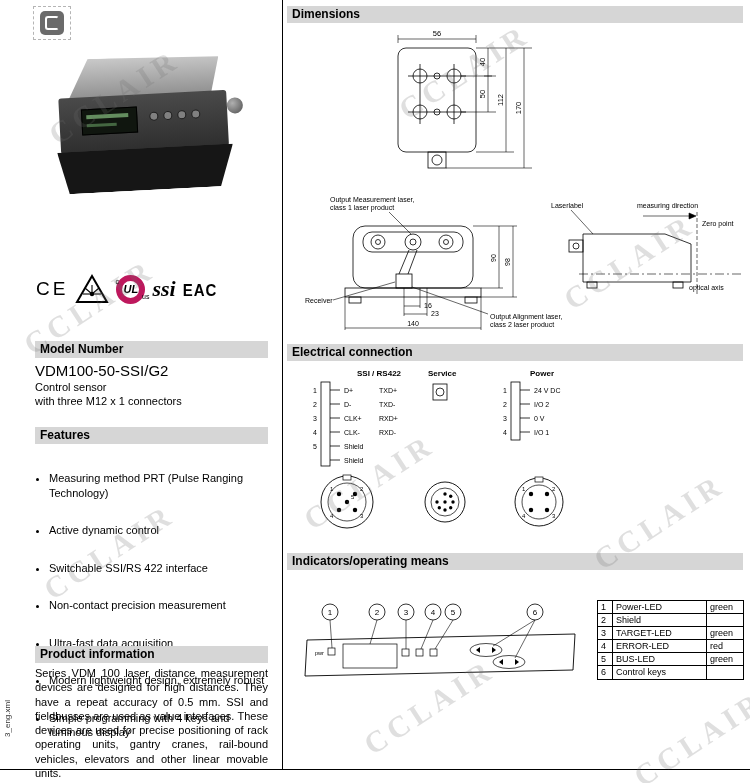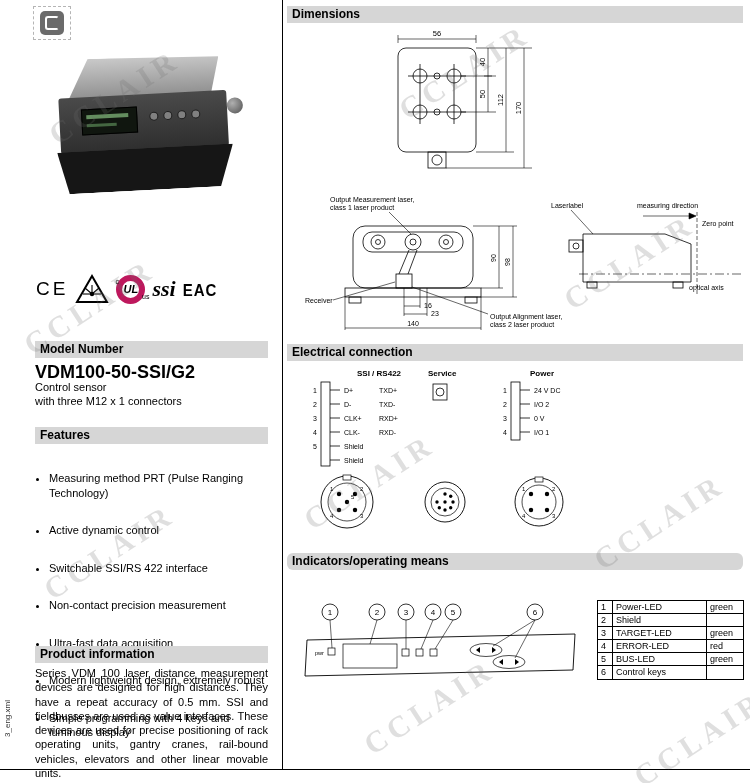--- a/index.html
+++ b/index.html
@@ -34,21 +34,21 @@
   .dev-knob { position:absolute; right:0px; top:54px; width:16px; height:16px; border-radius:50%; background:radial-gradient(circle at 35% 35%, #b0b0b0, #4d4d4d); }
 
   .certs { position:absolute; left:36px; top:271px; width:234px; height:36px; display:flex; align-items:center; gap:7px; }
   .ce { font-size:19px; letter-spacing:3px; }
   .ul-mark { position:relative; width:29px; height:29px; border:6px solid #be185d; border-radius:50%; display:inline-flex; align-items:center; justify-content:center; font-style:italic; font-weight:bold; font-size:11px; flex:none; }
   .ul-c { position:absolute; left:-7px; top:-3px; font-size:7px; font-style:normal; font-weight:normal; }
   .ul-us { position:absolute; right:-10px; bottom:-2px; font-size:7px; font-style:normal; font-weight:normal; }
   .ssi { font-family:"Liberation Serif", serif; font-style:italic; font-weight:bold; font-size:22px; }
   .eac { font-weight:bold; font-size:15px; letter-spacing:1px; transform:scaleY(1.15); }
 
-  .model-number { position:absolute; left:35px; top:362px; font-weight:bold; font-size:18px; }
+  .model-number { position:absolute; left:35px; top:362px; font-weight:normal; font-size:15px; }
   .features-list { position:absolute; left:49px; top:448px; width:219px; font-size:11px; line-height:1.32; }
   .features-list li { margin-bottom:6px;margin-top:23px; }
   .product-text { position:absolute; left:35px; top:666px; width:233px; font-size:11px; line-height:1.3; text-align:justify; }
   .side-text { position:absolute; left:3px; top:700px; writing-mode:vertical-rl; transform:rotate(180deg); font-size:8px; color:#333; }
 
   .vdivider { position:absolute; left:282px; top:0; width:1px; height:769px; background:#000; }
   .hfooter { position:absolute; left:0; top:769px; width:750px; height:1px; background:#000; }
 
   
   .ind-table { position:absolute; left:597px; top:600px; width:147px; border:1px solid #000; font-size:9px; background:#fff; }
@@ -347,21 +347,21 @@
       <circle cx="-8" cy="8" r="2.2" fill="#000"></circle>
     <g font-size="6">
       <text x="-17" y="-11">1</text>
       <text x="13" y="-11">2</text>
       <text x="13" y="16">3</text>
       <text x="-17" y="16">4</text>
     </g>
   </g>
 </svg>
 
-<div class="bar" style="left:287px; top:553px; width:456px;border-radius:6px;">Indicators/operating means</div>
+<div class="bar" style="left:287px; top:553px; width:456px;">Indicators/operating means</div>
 
 <svg style="left:293px; top:592px;" width="300" height="95" viewBox="0 0 300 95">
   <g stroke="#000" stroke-width="0.8" fill="#fff">
     <circle cx="37" cy="20" r="8"></circle>
       <circle cx="84" cy="20" r="8"></circle>
       <circle cx="113" cy="20" r="8"></circle>
     <circle cx="140" cy="20" r="8"></circle>
       <circle cx="160" cy="20" r="8"></circle>
       <circle cx="242" cy="20" r="8"></circle>
   </g>

